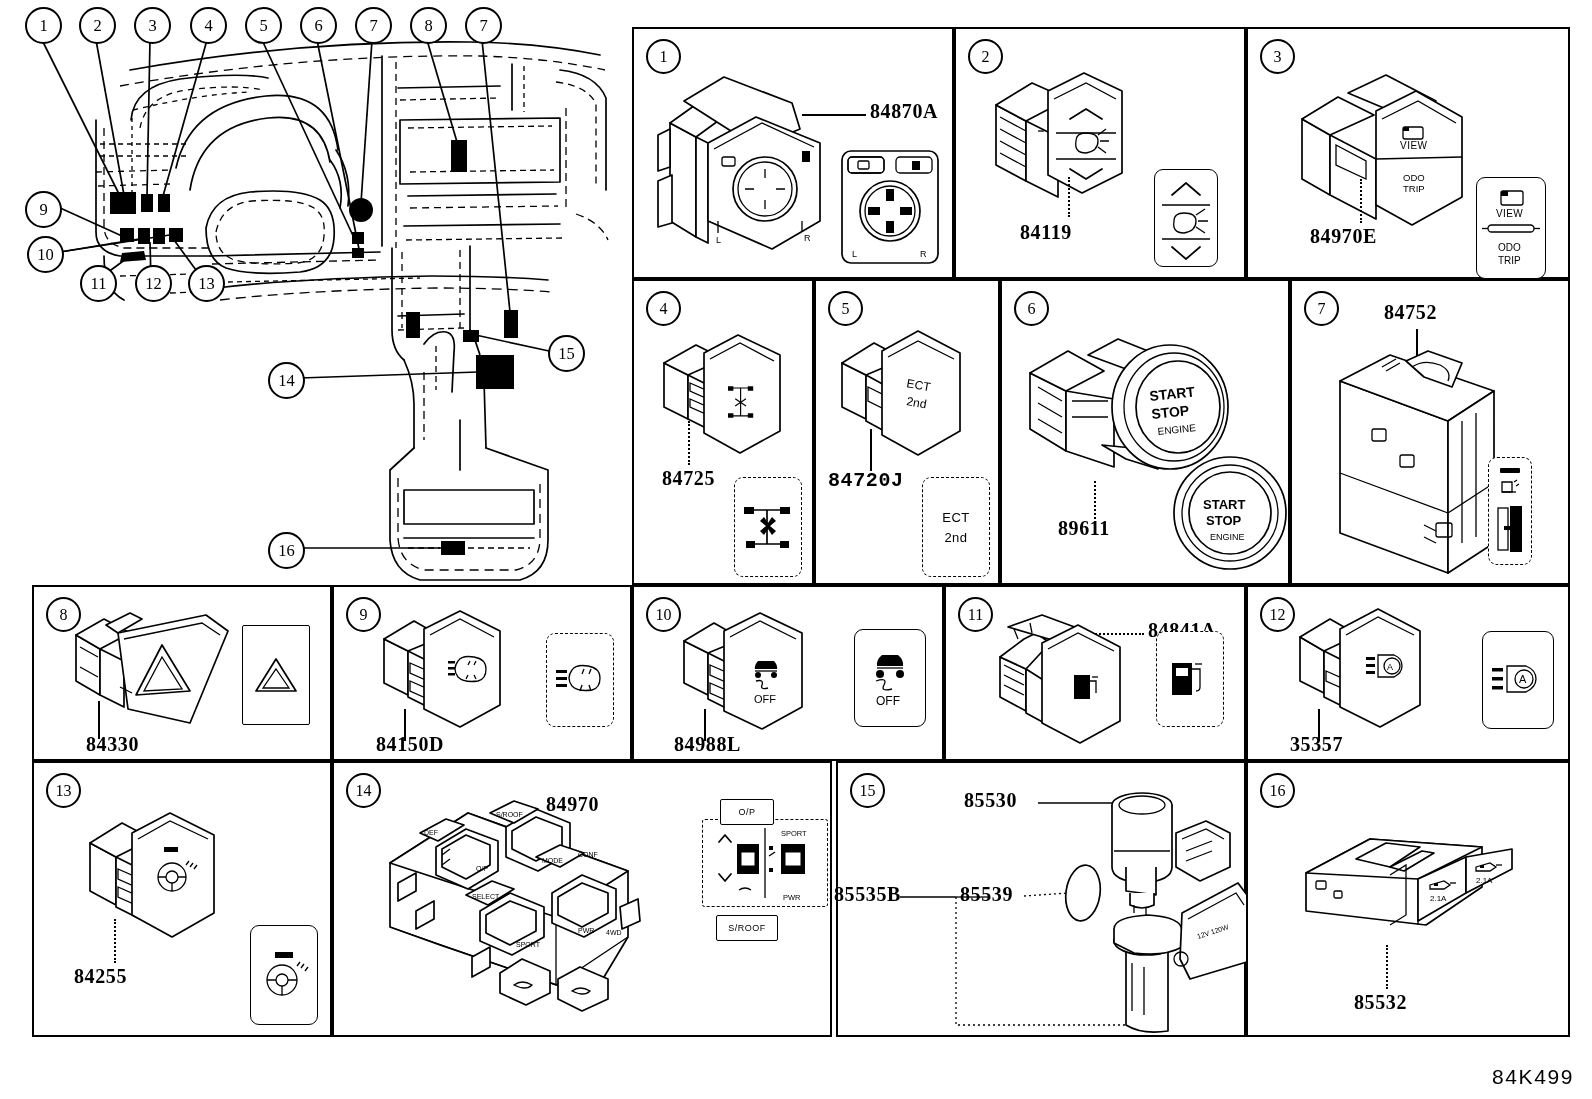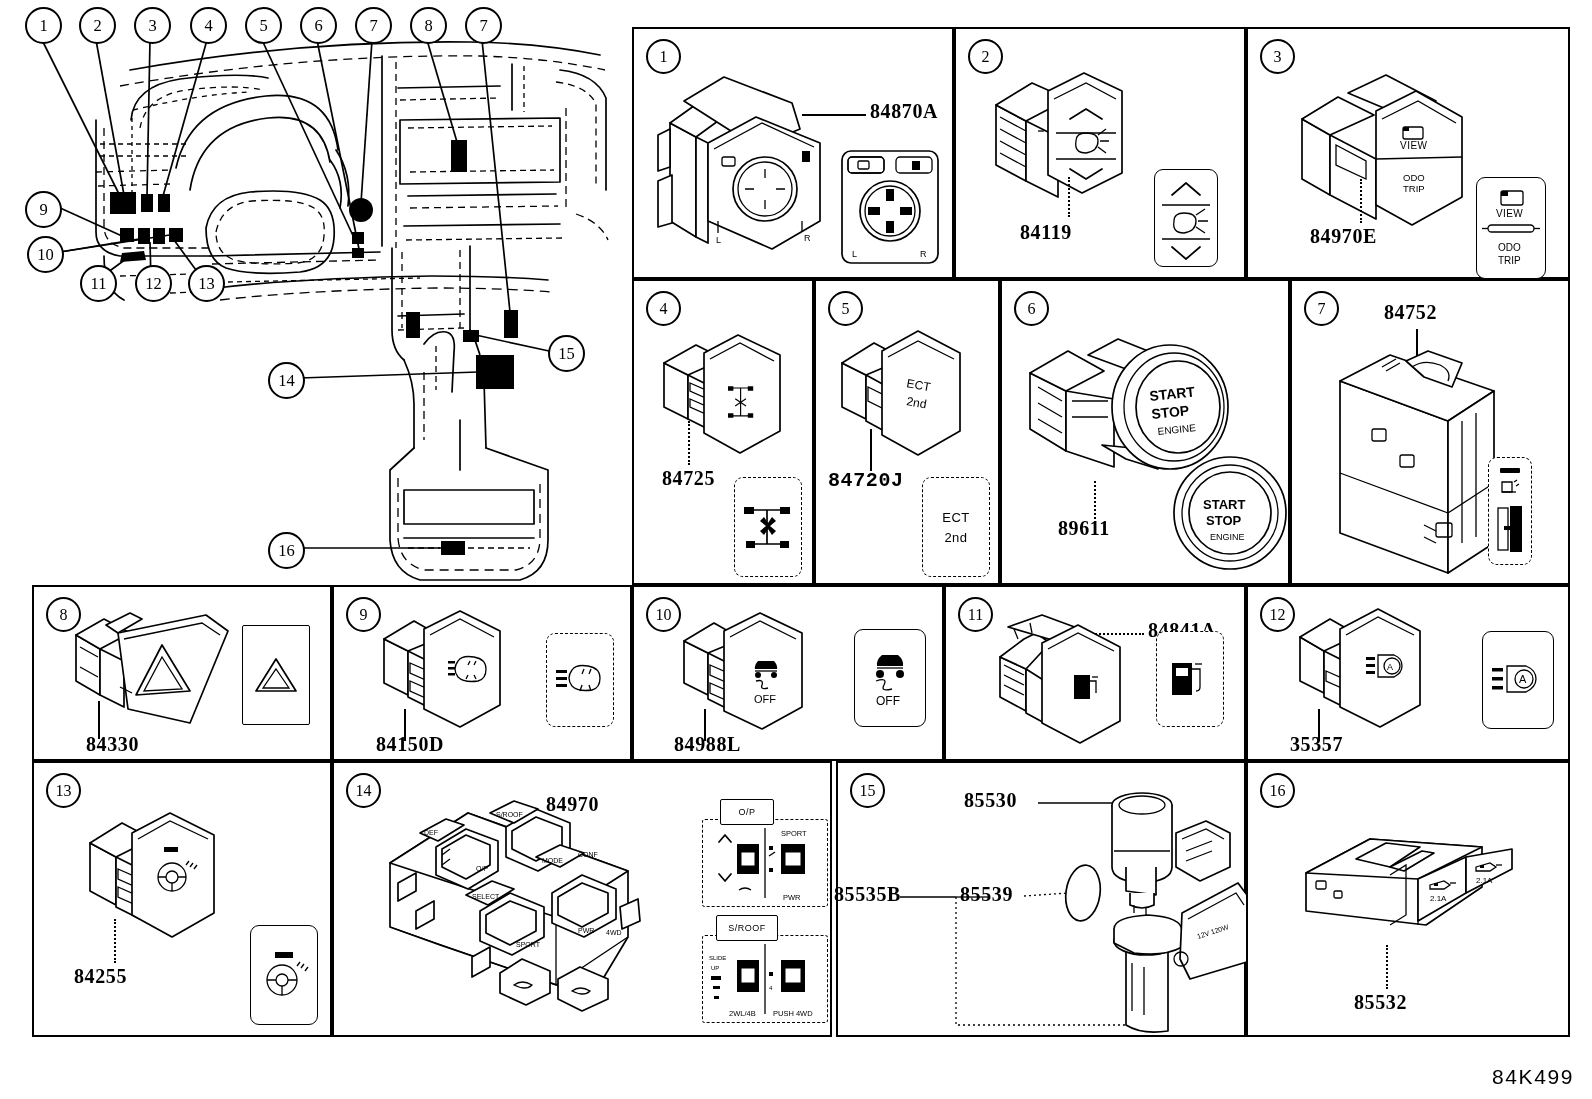--- a/index.html
+++ b/index.html
@@ -632,36 +632,20 @@
       <path class="st2" d="M64 34 L 70 30"></path>
       <text x="76" y="14" font-size="7.5" font-family="Liberation Sans">SPORT</text>
       <text x="78" y="78" font-size="7.5" font-family="Liberation Sans">PWR</text>
       <path class="st2" d="M34 68 Q 40 64 46 68"></path>
     </svg>
   </div>
   <div class="plate" style="left:386px;top:36px;width:52px;height:24px;border-radius:2px;">
     <div class="plate-txt" style="font-size:9px;">O/P</div>
   </div>
 
-  <div class="plate dashed" style="left:368px;top:172px;width:124px;height:86px;border-radius:3px;">
-    <svg width="120" height="82" viewBox="0 0 120 82">
-      <line class="st2" x1="60" y1="6" x2="60" y2="76"></line>
-      <rect class="stb" x="32" y="22" width="22" height="32"></rect>
-      <rect x="36" y="30" width="14" height="15" fill="#fff" stroke="#000" stroke-width="1"></rect>
-      <rect class="stb" x="76" y="22" width="24" height="32"></rect>
-      <rect x="80" y="30" width="16" height="15" fill="#fff" stroke="#000" stroke-width="1"></rect>
-      <text x="4" y="22" font-size="6" font-family="Liberation Sans">SLIDE</text>
-      <text x="6" y="32" font-size="6" font-family="Liberation Sans">UP</text>
-      <path class="stb" d="M6 38 h10 v4 h-10 Z M8 48 h7 v3 h-7 Z M9 58 h5 v3 h-5 Z"></path>
-      <path class="stb" d="M64 34 h4 v4 h-4 Z"></path>
-      <text x="64" y="52" font-size="6" font-family="Liberation Sans">4</text>
-      <text x="24" y="78" font-size="7.5" font-family="Liberation Sans">2WL/4B</text>
-      <text x="68" y="78" font-size="7.5" font-family="Liberation Sans">PUSH 4WD</text>
-    </svg>
-  </div>
   <div class="plate" style="left:382px;top:152px;width:60px;height:24px;border-radius:2px;">
     <div class="plate-txt" style="font-size:9px;">S/ROOF</div>
   </div>
 </div>
 
 <div class="panel" style="left:836px;top:761px;width:410px;height:276px;">
   <div class="bubble sm pnum">15</div>
   <svg class="abs" style="left:0;top:0;" width="410" height="276">
 
     <ellipse class="stf" cx="304" cy="42" rx="30" ry="12"></ellipse>

